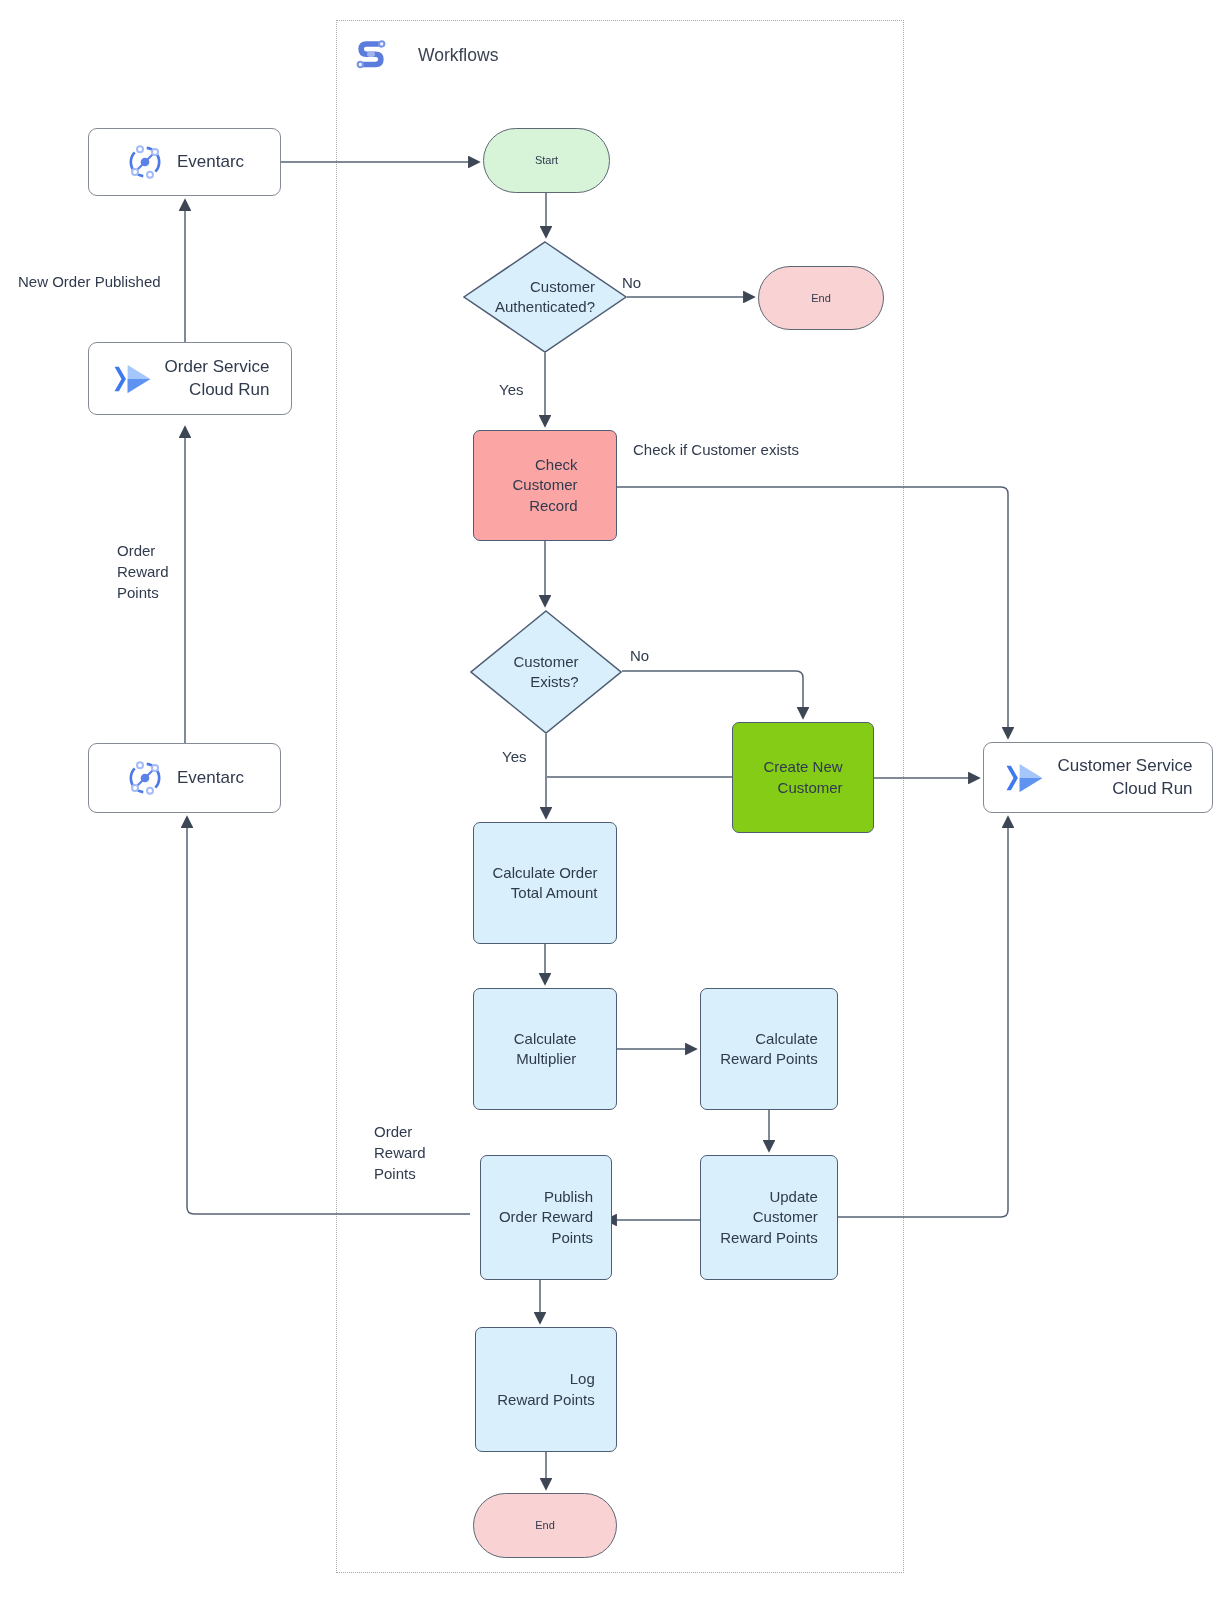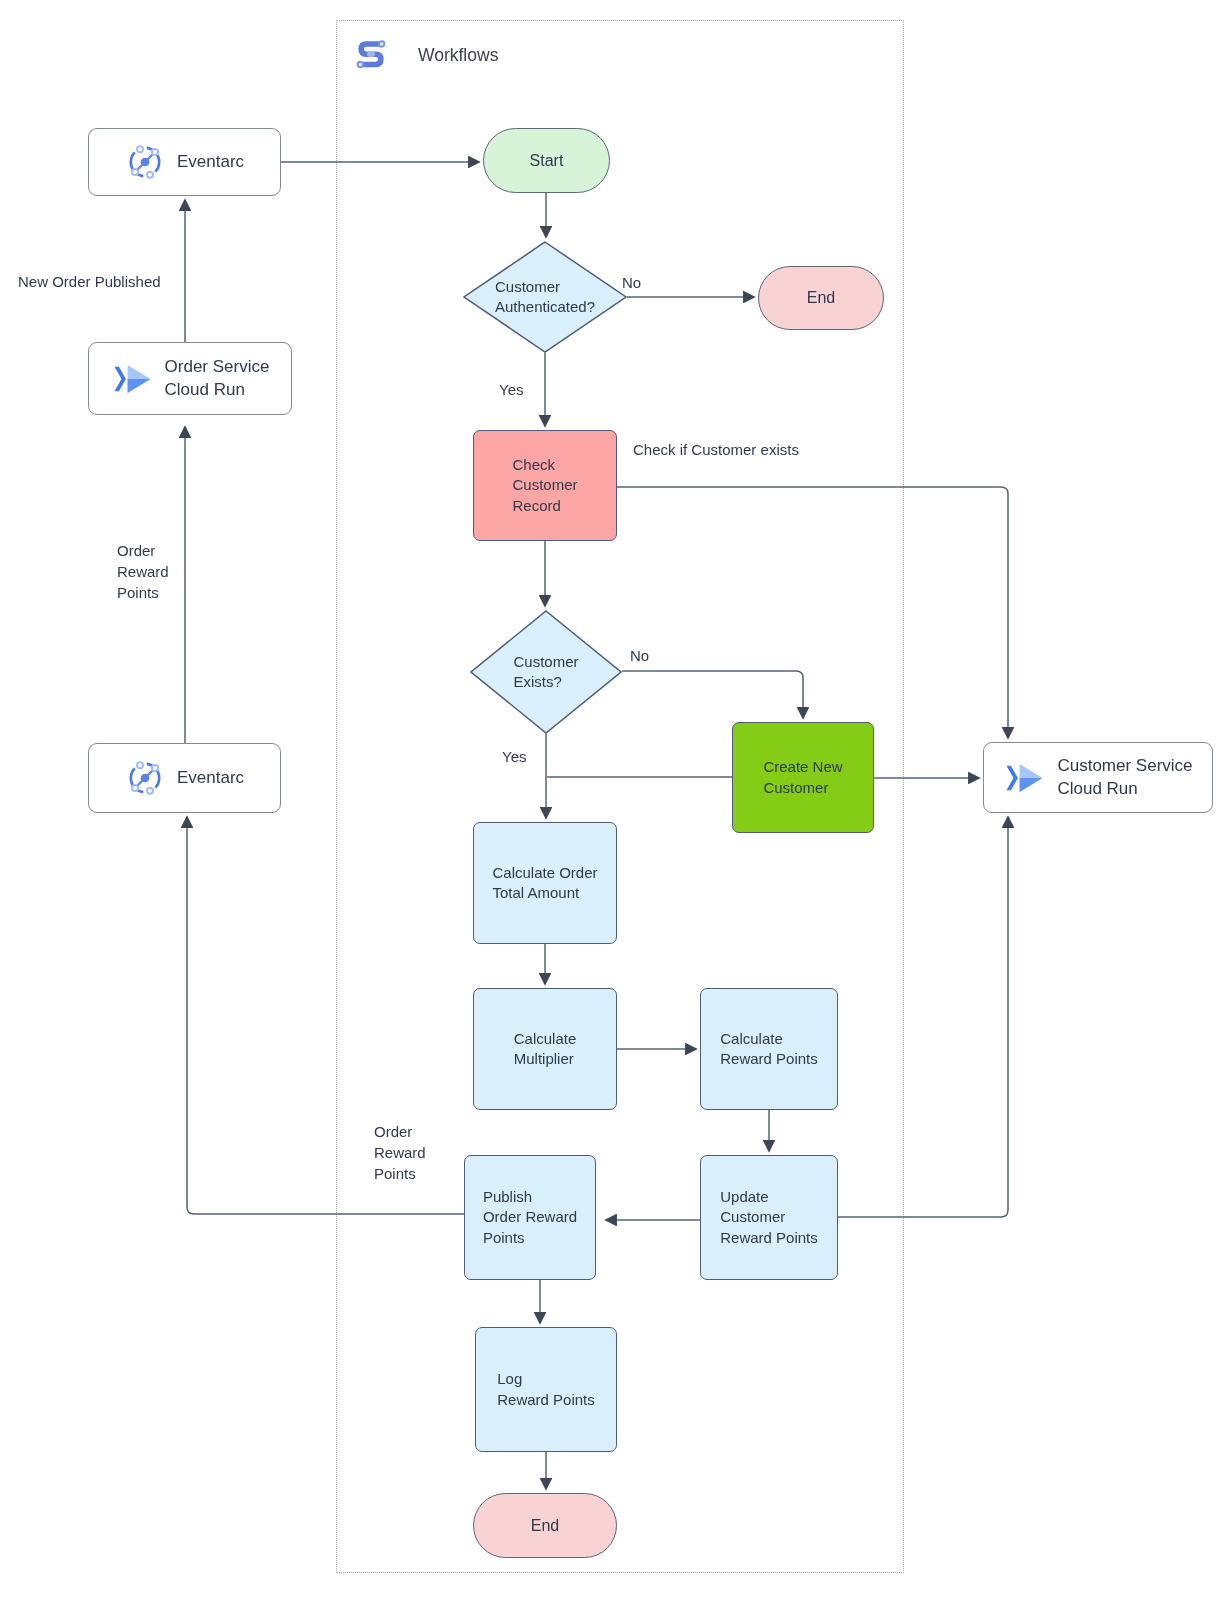--- a/index.html
+++ b/index.html
@@ -5,24 +5,24 @@
   html,body{margin:0;padding:0;background:#ffffff;}
   #stage{position:relative;width:1227px;height:1600px;background:#ffffff;
          font-family:"Liberation Sans",sans-serif;overflow:hidden;}
   #edge-layer{position:absolute;left:0;top:0;width:1227px;height:1600px;pointer-events:none;}
   .edge{fill:none;stroke:var(--edge,#566273);stroke-width:1.5px;}
   .container-box{position:absolute;left:336px;top:20px;width:568px;height:1553px;
          border:1.5px dotted #a6a9ad;box-sizing:border-box;}
   .container-title{position:absolute;left:352px;top:36px;display:flex;align-items:center;gap:28px;}
   .container-title .ttl{font-size:17.5px;color:#3a4350;}
   .node{position:absolute;box-sizing:border-box;display:flex;align-items:center;justify-content:center;
-        font-size:15px;line-height:1.34;color:var(--text,#2f3a4d);text-align:left;}
+        font-size:15px;line-height:1.34;color:var(--text,#2f3a4d);text-align:right;}
   .nlabel{white-space:pre-line;position:relative;z-index:1;}
   .process{border:1.5px solid var(--stroke,#4e5d74);border-radius:7px;}
-  .pill{border:1.5px solid #5d6874;border-radius:40px;font-size:16px;}
+  .pill{border:1.5px solid #5d6874;border-radius:40px;font-size:11px;}
   .service{background:#ffffff;border:1.5px solid #848b95;border-radius:9px;gap:12px;font-size:17px;}
   .diamond{background:transparent;border:none;}
   .diamond svg{position:absolute;left:0;top:0;}
   .flabel{position:absolute;font-size:15px;color:var(--text,#2f3a4d);white-space:pre-line;line-height:1.4;}
 </style>
 </head>
 <body>
 
 <div id="stage">
   <div class="container-box"></div>
@@ -122,21 +122,21 @@
     </div>
     <div class="node process" style="left: 700px; top: 988px; width: 138px; height: 122px; background: rgb(217, 239, 251);">
       <div class="nlabel">Calculate
 Reward Points</div>
     </div>
     <div class="node process" style="left: 700px; top: 1155px; width: 138px; height: 125px; background: rgb(217, 239, 251);">
       <div class="nlabel">Update
 Customer
 Reward Points</div>
     </div>
-    <div class="node process" style="left: 464px; top: 1155px; width: 132px; height: 125px; background: rgb(217, 239, 251);">
+    <div class="node process" style="left: 480px; top: 1155px; width: 132px; height: 125px; background: rgb(217, 239, 251);">
       <div class="nlabel">Publish
 Order Reward
 Points</div>
     </div>
     <div class="node process" style="left: 475px; top: 1327px; width: 142px; height: 125px; background: rgb(217, 239, 251);">
       <div class="nlabel">Log
 Reward Points</div>
     </div>
     <div class="node pill" style="left: 473px; top: 1493px; width: 144px; height: 65px; background: rgb(249, 210, 212);">
       <div class="nlabel">End</div>

